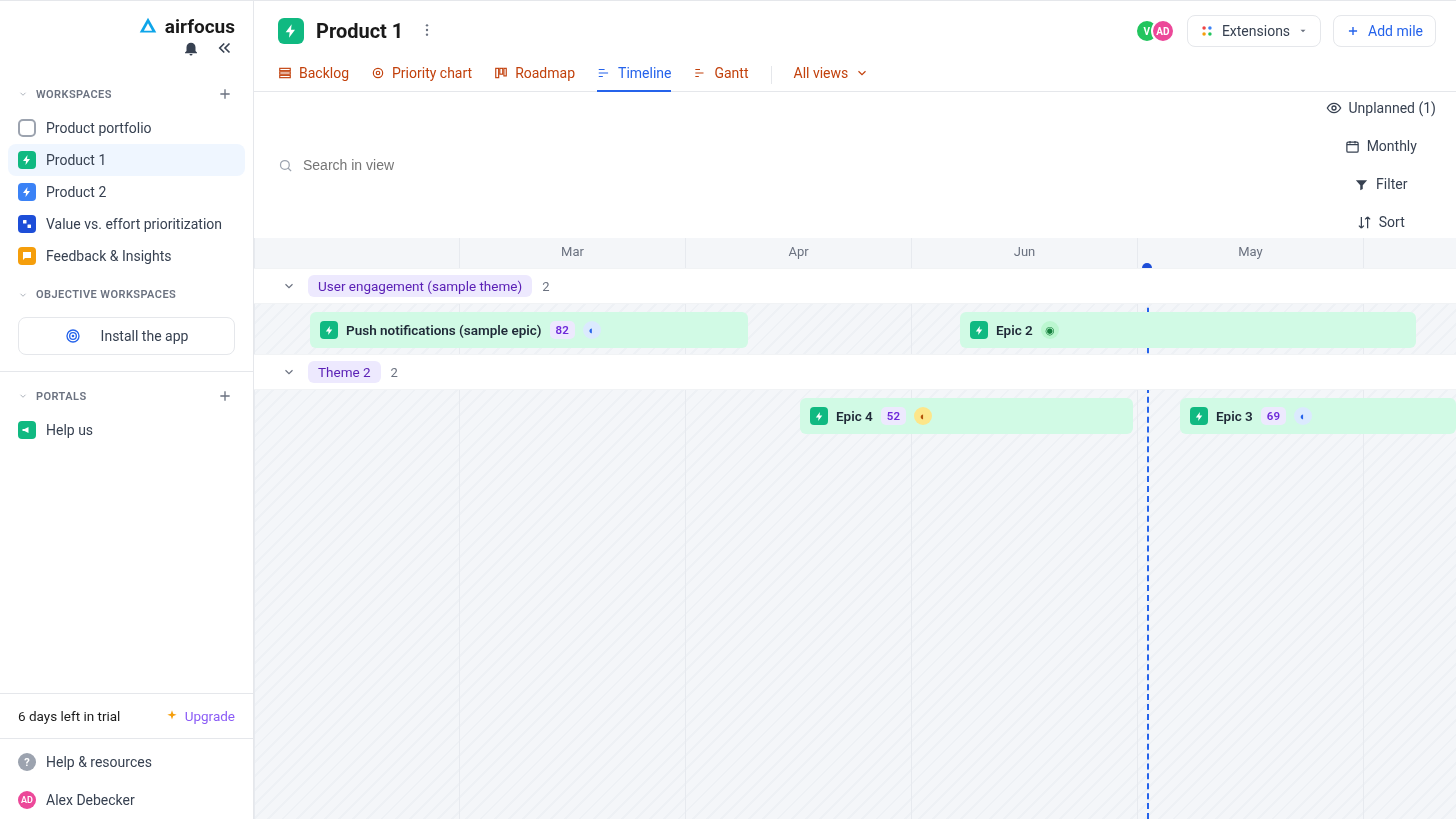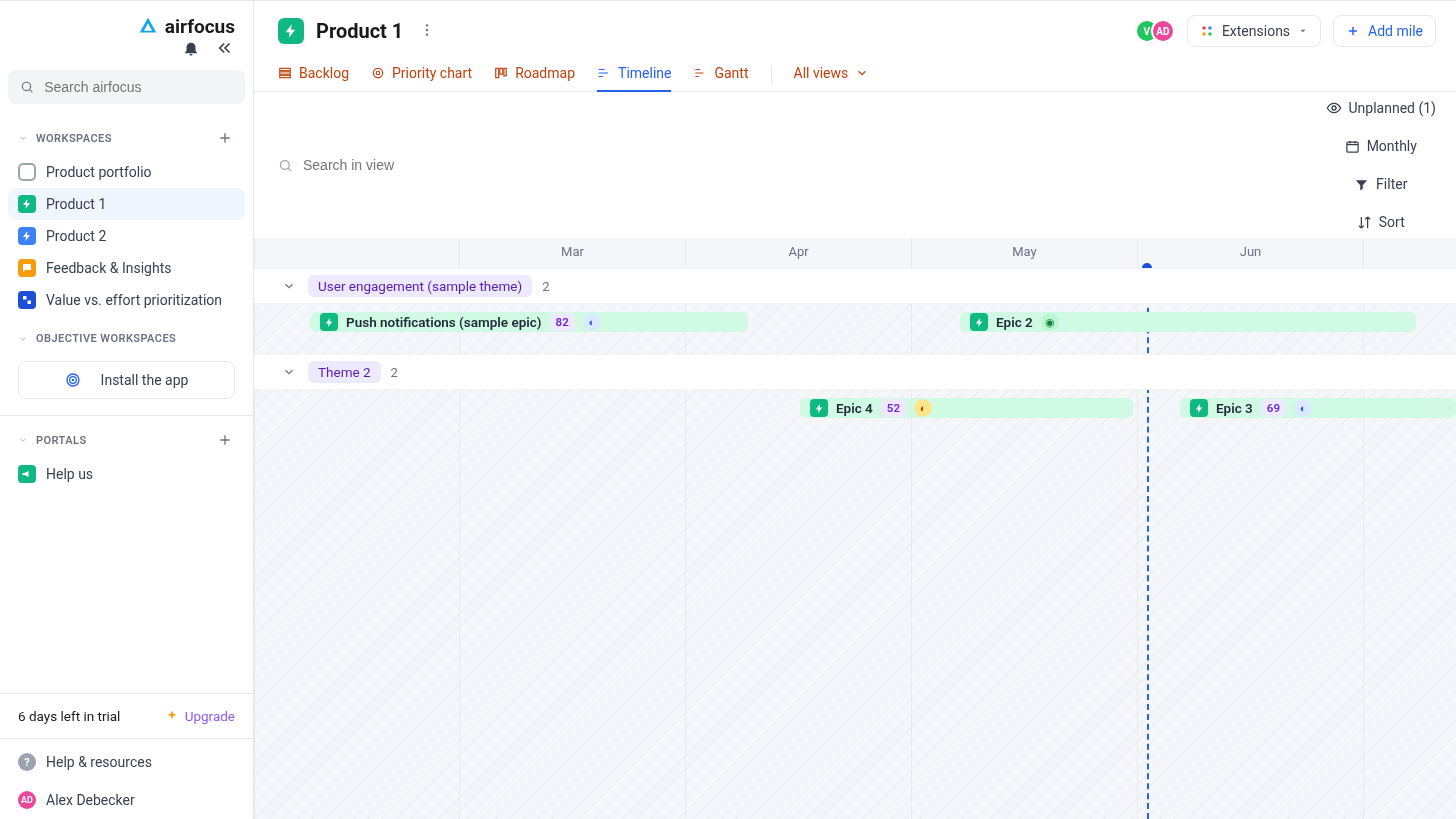--- a/index.html
+++ b/index.html
@@ -82,21 +82,21 @@
 .grid-lines { position: absolute; inset: 0; display: flex; pointer-events: none; }
 .grid-col { flex: none; border-left: 1px solid #e7eaef; height: 100%; }
 
 .theme-row { position: relative; height: 36px; background: #fff; border-top: 1px solid #f1f3f5; border-bottom: 1px solid #f1f3f5; }
 .theme-chip { position: absolute; top: 6px; display: flex; align-items: center; gap: 10px; }
 .expand-caret { width: 18px; height: 18px; display: inline-flex; align-items: center; justify-content: center; color: #6b7280; cursor: pointer; }
 .pill { background: #ede9fe; color: #5b21b6; padding: 3px 10px; border-radius: 6px; font-size: 13.5px; }
 .pill + .count { color: #6b7280; font-size: 13px; }
 
 .epic-lane { position: relative; height: 50px; }
-.epic { position: absolute; top: 8px; height: 20px; background: #d1fae5; border-radius: 6px; display: flex; align-items: center; gap: 8px; padding: 0 10px; cursor: pointer; }
+.epic { position: absolute; top: 8px; height: 36px; background: #d1fae5; border-radius: 6px; display: flex; align-items: center; gap: 8px; padding: 0 10px; cursor: pointer; }
 .epic .e-icon { width: 18px; height: 18px; border-radius: 4px; background: #10b981; display: inline-flex; align-items: center; justify-content: center; color: #fff; }
 .epic .e-label { font-weight: 600; font-size: 13.5px; color: #1f2937; white-space: nowrap; }
 .badge-num { background: #ede9fe; color: #6d28d9; font-size: 11.5px; font-weight: 600; padding: 2px 6px; border-radius: 5px; }
 .status-dot { width: 18px; height: 18px; border-radius: 50%; display: inline-flex; align-items: center; justify-content: center; font-size: 11px; }
 .status-blue { background: #dbeafe; color: #2563eb; }
 .status-green { background: #bbf7d0; color: #15803d; }
 .status-amber { background: #fde68a; color: #b45309; }
 
 .milestone-line { position: absolute; top: 0; bottom: 0; border-left: 2px dashed #2563eb; }
 .milestone-dot { position: absolute; width: 10px; height: 10px; border-radius: 50%; background: #1d4ed8; transform: translate(-50%, -50%); }
@@ -126,29 +126,20 @@
             </svg>
         </span>
         <span class="icon-btn">
           <svg viewBox="0 0 24 24" width="18" height="18" fill="none" stroke="#374151" stroke-width="2.2">
               <path d="M11 18l-6-6 6-6M18 18l-6-6 6-6"></path>
             </svg>
         </span>
       </div>
     </div>
 
-    <div class="search-wrap">
-      <div class="search">
-        <svg width="16" height="16" viewBox="0 0 24 24" fill="none" stroke="#6b7280" stroke-width="2">
-            <circle cx="11" cy="11" r="7"></circle>
-            <path d="m21 21-5-5"></path>
-          </svg>
-        <input placeholder="Search airfocus" style="">
-      </div>
-    </div>
 
     <div class="section-header">
       <div class="left">
         <svg class="chev" viewBox="0 0 24 24" fill="none" stroke="#9ca3af" stroke-width="2">
             <path d="m6 9 6 6 6-6"></path>
           </svg>
         <span>WORKSPACES</span>
       </div>
       <span class="icon-btn">
         <svg viewBox="0 0 24 24" width="16" height="16" fill="none" stroke="#6b7280" stroke-width="2">
@@ -169,37 +160,37 @@
           </span>
         <span>Product 1</span>
       </li>
       <li class="nav-item">
         <span class="ws-icon bluebright">
             <svg viewBox="0 0 24 24" fill="#fff">
               <path d="M13 2 4 14h6l-1 8 9-12h-6z"></path>
             </svg>
           </span>
         <span>Product 2</span>
-      </li>
-      <li class="nav-item">
-        <span class="ws-icon amber">
-            <svg viewBox="0 0 24 24" fill="#fff">
-              <path d="M4 4h16v12H8l-4 4z"></path>
-            </svg>
-          </span>
-        <span>Feedback &amp; Insights</span>
       </li>
       <li class="nav-item">
         <span class="ws-icon blue">
             <svg viewBox="0 0 24 24" fill="#fff">
               <rect x="4" y="4" width="7" height="7" rx="1"></rect>
               <rect x="13" y="13" width="7" height="7" rx="1"></rect>
             </svg>
           </span>
         <span>Value vs. effort prioritization</span>
+      </li>
+      <li class="nav-item">
+        <span class="ws-icon amber">
+            <svg viewBox="0 0 24 24" fill="#fff">
+              <path d="M4 4h16v12H8l-4 4z"></path>
+            </svg>
+          </span>
+        <span>Feedback &amp; Insights</span>
       </li>
     </ul>
 
     <div class="section-header">
       <div class="left">
         <svg class="chev" viewBox="0 0 24 24" fill="none" stroke="#9ca3af" stroke-width="2">
             <path d="m6 9 6 6 6-6"></path>
           </svg>
         <span>OBJECTIVE WORKSPACES</span>
       </div>
@@ -383,22 +374,22 @@
           <span>Sort</span>
         </span>
       </div>
     </div>
 
     <div class="timeline hatch">
       <div class="month-header">
         <div class="month" style="width:205px"></div>
         <div class="month" style="width:226px">Mar</div>
         <div class="month" style="width:226px">Apr</div>
+        <div class="month" style="width:226px">Jun</div>
         <div class="month" style="width:226px">May</div>
-        <div class="month" style="width:226px">Jun</div>
         <div class="month" style="width:226px">Jul</div>
       </div>
 
       <div class="tl-body">
         <div class="grid-lines">
           <div class="grid-col" style="width:205px"></div>
           <div class="grid-col" style="width:226px"></div>
           <div class="grid-col" style="width:226px"></div>
           <div class="grid-col" style="width:226px"></div>
           <div class="grid-col" style="width:226px"></div>

